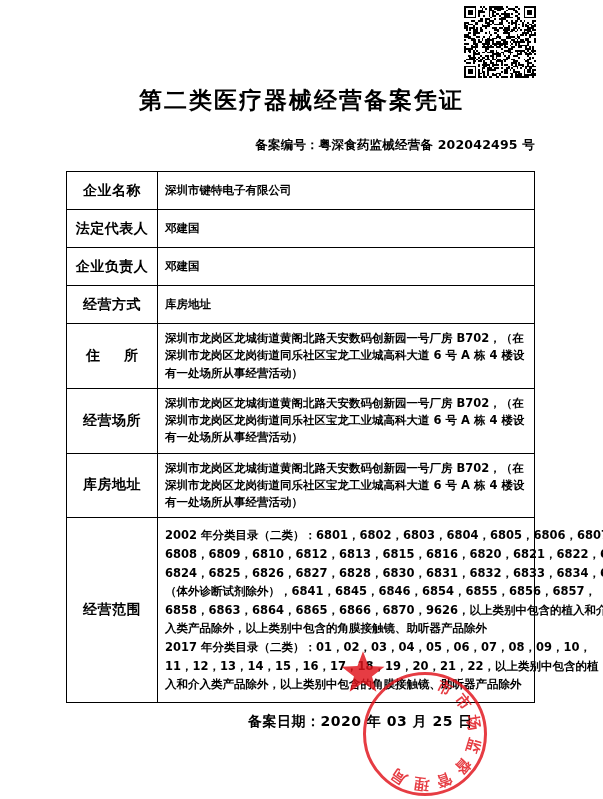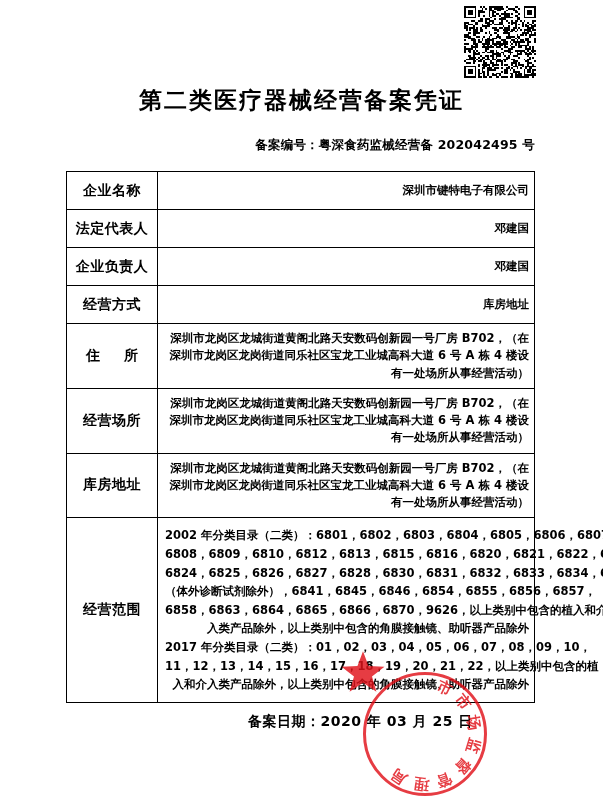--- a/index.html
+++ b/index.html
@@ -86,21 +86,21 @@
     letter-spacing: 0;
   }
   .cert-table td.label.spaced .lbl-inner {
     display: inline-block;
     width: 52px;
     text-align: justify;
     text-align-last: justify;
     font-family: Liberation Mono, monospace;
   }
   .cert-table td.value {
-    text-align: right;
+    text-align: left;
     font-size: 11.5px;
     font-weight: bold;
     padding: 6px 5px 6px 7px;
     line-height: 1.55;
   }
   .row-short td { height: 25px; }
   .row-addr td.value { line-height: 1.5; }
   .row-scope td.value {
     line-height: 1.62;
     padding-top: 8px;

